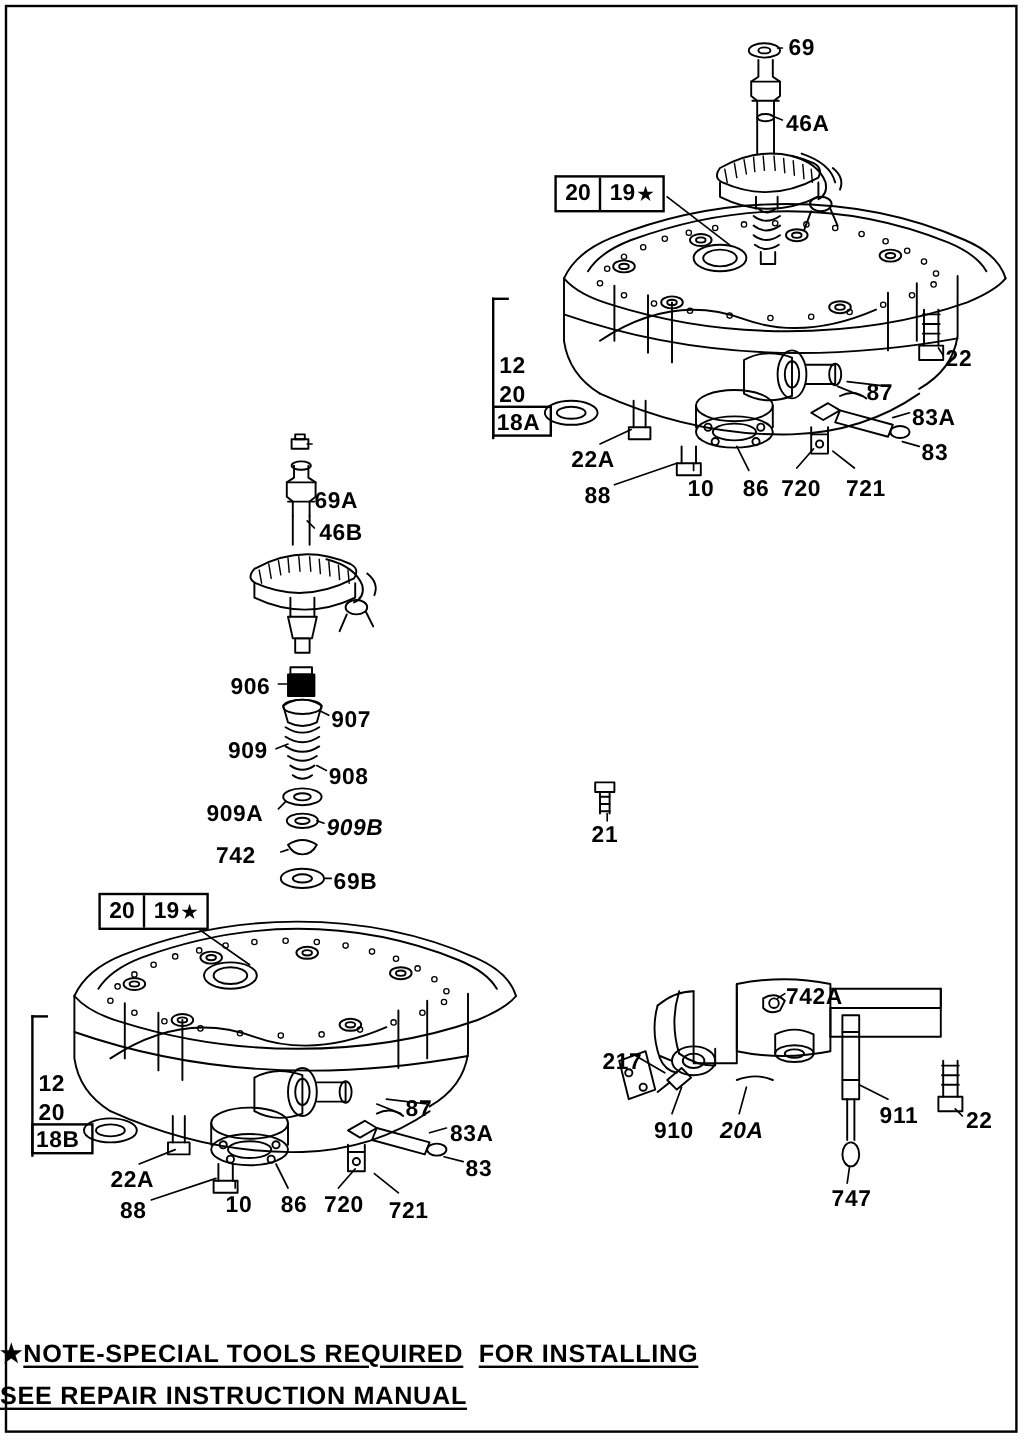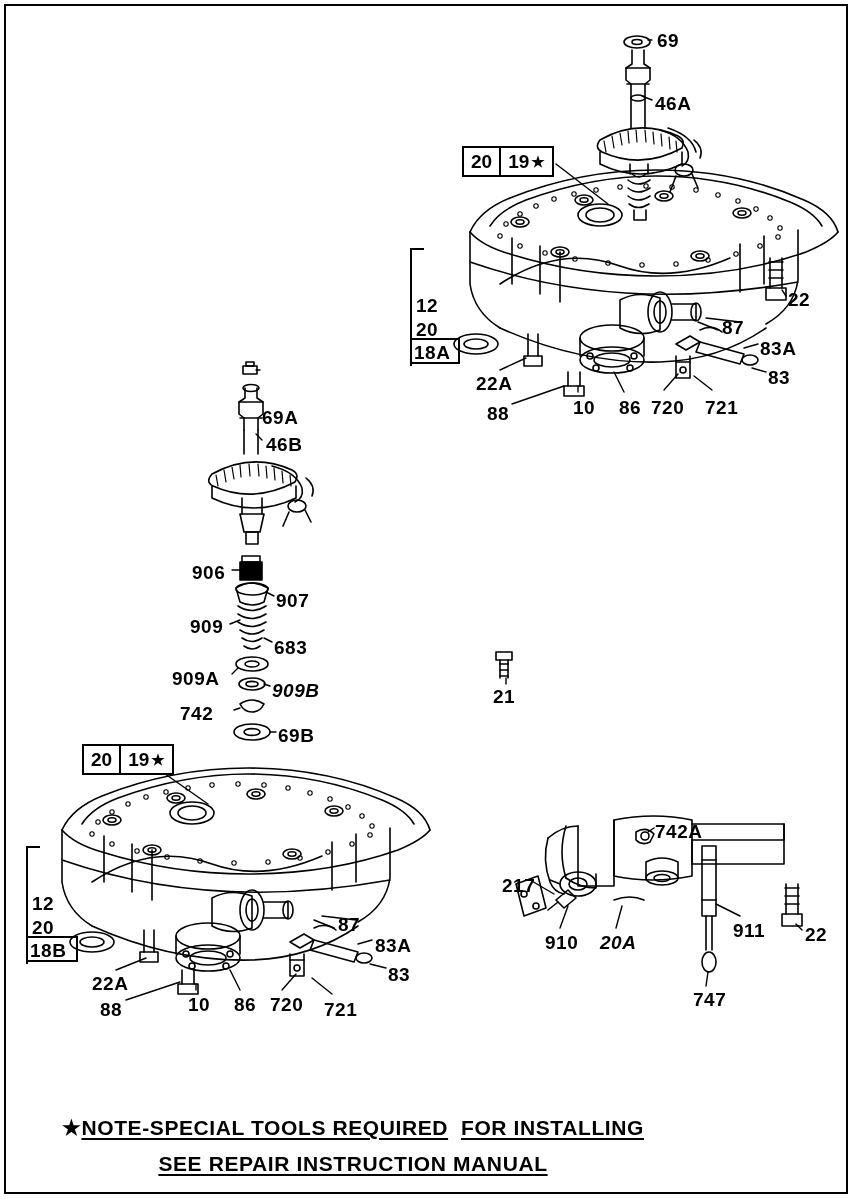--- a/index.html
+++ b/index.html
@@ -66,21 +66,20 @@
     border-left: 2px solid #000;
   }
   .star {
     font-size: 15px;
     margin-left: 2px;
   }
   .note {
     position: absolute;
     left: 0;
     width: 706px;
-    text-align: center;
     font-family: "Liberation Sans", sans-serif;
     font-weight: bold;
     font-size: 21px;
     color: #000;
     letter-spacing: 0.6px;
   }
   .note span.u {
     text-decoration: underline;
     text-underline-offset: 3px;
   }
@@ -467,21 +466,21 @@
   <div class="lbl" style="left:573px; top:398px;">10</div>
   <div class="lbl" style="left:619px; top:398px;">86</div>
   <div class="lbl" style="left:651px; top:398px;">720</div>
   <div class="lbl" style="left:705px; top:398px;">721</div>
 
   <div class="lbl" style="left:262px; top:364px;margin-top:44px;">69A</div>
   <div class="lbl" style="left:266px; top:435px;">46B</div>
   <div class="lbl" style="left:192px; top:563px;">906</div>
   <div class="lbl" style="left:276px; top:591px;">907</div>
   <div class="lbl" style="left:190px; top:617px;">909</div>
-  <div class="lbl" style="left:274px; top:638px;">683</div>
+  <div class="lbl" style="left:274px; top:638px;">908</div>
   <div class="lbl" style="left:172px; top:669px;">909A</div>
   <div class="lbl" style="left:272px; top:681px;font-style:italic;">909B</div>
   <div class="lbl" style="left:180px; top:704px;">742</div>
   <div class="lbl" style="left:278px; top:726px;">69B</div>
   <div class="lbl" style="left:493px; top:687px;">21</div>
 
   <div class="lbl" style="left:92px;  top:974px;">22A</div>
   <div class="lbl" style="left:100px; top:1000px;">88</div>
   <div class="lbl" style="left:188px; top:995px;">10</div>
   <div class="lbl" style="left:234px; top:995px;">86</div>

